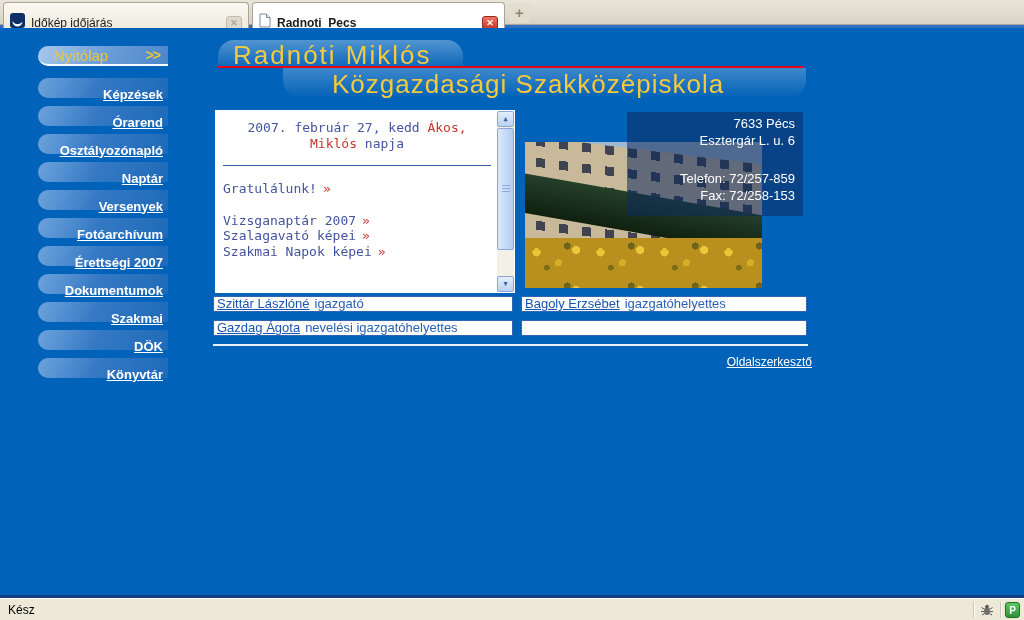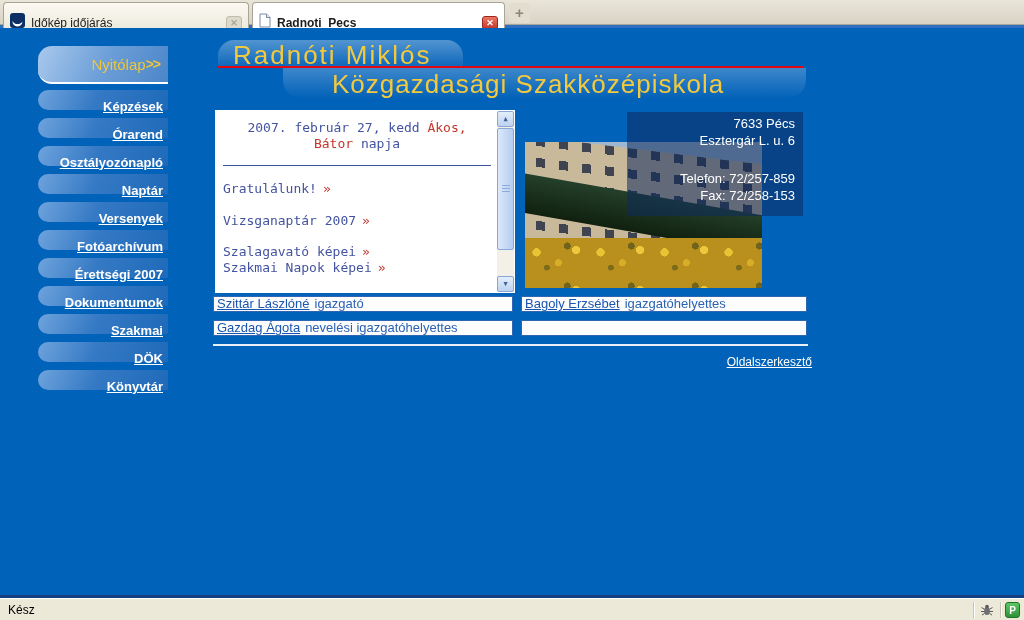--- a/index.html
+++ b/index.html
@@ -23,23 +23,23 @@
 
   
   .page { position:relative; height:567px; background:#0062b8; overflow:hidden; }
 
   
   .sidebar { position:absolute; left:38px; top:18px; width:130px; }
   .pill { height:20px; margin-bottom:8px; border-radius:14px 0 0 14px;
           background:linear-gradient(115deg,#6ea3dd 0%,#3579c4 45%,#1e6ab9 100%);
           display:flex; align-items:center; justify-content:flex-end; padding:12px 5px 0 14px; cursor:pointer; }
   .pill .nav-label { font-size:13px; font-weight:bold; color:#ffffff; text-decoration:underline; white-space:nowrap; }
-  .pill.active { height:38px; margin-bottom:6px;
+  .pill.active { height:20px; margin-bottom:12px;
           background:linear-gradient(115deg,#a9c9ed 0%,#6d9fd8 50%,#4b86c9 100%);
-          border-bottom:2px solid #ffffff; padding:0 8px 0 16px; }
+          justify-content:space-between; border-bottom:2px solid #ffffff; padding:0 8px 0 16px; }
   .pill.active .nav-label { color:#edc63b; font-size:15px; font-weight:normal; text-decoration:none; }
   .pill.active .nav-arrows { color:#edc63b; font-size:14px; font-weight:bold; letter-spacing:-1px; }
 
   
   .hdr-pill1 { position:absolute; left:218px; top:12px; width:245px; height:27px; border-radius:16px 16px 0 0;
                background:linear-gradient(180deg,rgba(150,190,230,.55),rgba(70,125,195,.18)); }
   .hdr-pill2 { position:absolute; left:283px; top:40px; width:523px; height:30px; border-radius:0 0 18px 18px;
                background:linear-gradient(180deg,rgba(135,180,225,.45),rgba(40,100,180,.08)); }
   .hdr-line1 { position:absolute; left:233px; top:12px; font-size:26px; letter-spacing:2px; color:#f3c93e; white-space:nowrap; }
   .hdr-line2 { position:absolute; left:332px; top:41px; font-size:26px; letter-spacing:1px; color:#f3c93e; white-space:nowrap; }
@@ -47,21 +47,21 @@
 
   
   .newsbox { position:absolute; left:215px; top:82px; width:300px; height:183px; background:#ffffff;
              font-family:"DejaVu Sans Mono", monospace; }
   .news-inner { position:absolute; left:8px; right:24px; top:0; bottom:0; }
   .news-date { margin-top:10px; text-align:center; font-size:13px; line-height:16px; color:#4353a0; }
   .red-t { color:#c5352c; }
   .blue-t { color:#4353a0; }
   .news-hr { margin-top:13px; height:0; border-top:1px solid #3a55a4; }
   .news-link-row { font-size:13px; line-height:15px; color:#4353a0; white-space:nowrap; cursor:pointer; }
-  .lr1 { margin-top:15px; } .lr2 { margin-top:17px; } .lr3 { margin-top:16px; } .lr4 { margin-top:1px; }
+  .lr1 { margin-top:15px; } .lr2 { margin-top:17px; } .lr3 { } .lr4 { margin-top:1px; }
   .news-arrow { color:#c5352c; margin-left:6px; }
 
   
   .vscroll { position:absolute; right:1px; top:1px; bottom:1px; width:17px; background:#f3f0e8; }
   .sb-btn { position:absolute; left:0; width:17px; height:16px; border:1px solid #8aa6d6; border-radius:2px;
             background:linear-gradient(180deg,#e4eefb,#bcd2f0); color:#3f5f9e; font-size:7px; text-align:center; line-height:14px; }
   .sb-up { top:0; } .sb-down { bottom:0; }
   .sb-thumb { position:absolute; left:0; top:17px; width:17px; height:122px; border:1px solid #8aa6d6; border-radius:2px;
               background:linear-gradient(90deg,#dcE9fa,#b4ccf0); }
   .sb-grip { position:absolute; left:4px; top:56px; width:8px; height:9px;
@@ -189,21 +189,21 @@
     <div class="hdr-pill2"></div>
     <div class="red-line"></div>
     <div class="hdr-line1">Radnóti Miklós</div>
     <div class="hdr-line2">Közgazdasági Szakközépiskola</div>
 
     <div class="newsbox">
       <div class="news-inner">
         <div class="news-date">
           <span class="blue-t">2007. február 27, kedd</span>
           <span class="red-t">Ákos,</span><br>
-          <span class="red-t">Bátor</span>
+          <span class="red-t">Miklós</span>
           <span class="blue-t">napja</span>
         </div>
         <div class="news-hr"></div>
         <div class="news-link-row lr1"><span>Gratulálunk!</span><span class="news-arrow">»</span></div>
         <div class="news-link-row lr2"><span>Vizsganaptár 2007</span><span class="news-arrow">»</span></div>
         <div class="news-link-row lr3"><span>Szalagavató képei</span><span class="news-arrow">»</span></div>
         <div class="news-link-row lr4"><span>Szakmai Napok képei</span><span class="news-arrow">»</span></div>
       </div>
       <div class="vscroll">
         <div class="sb-btn sb-up">▲</div>

